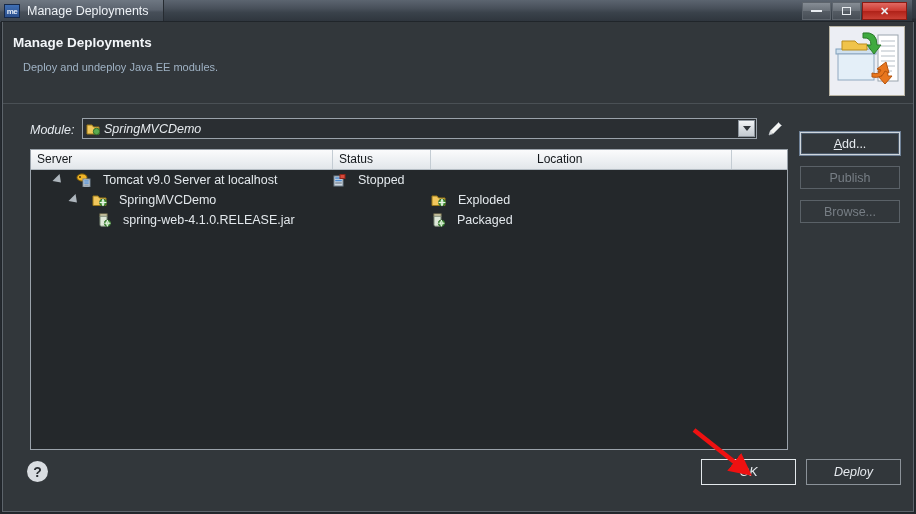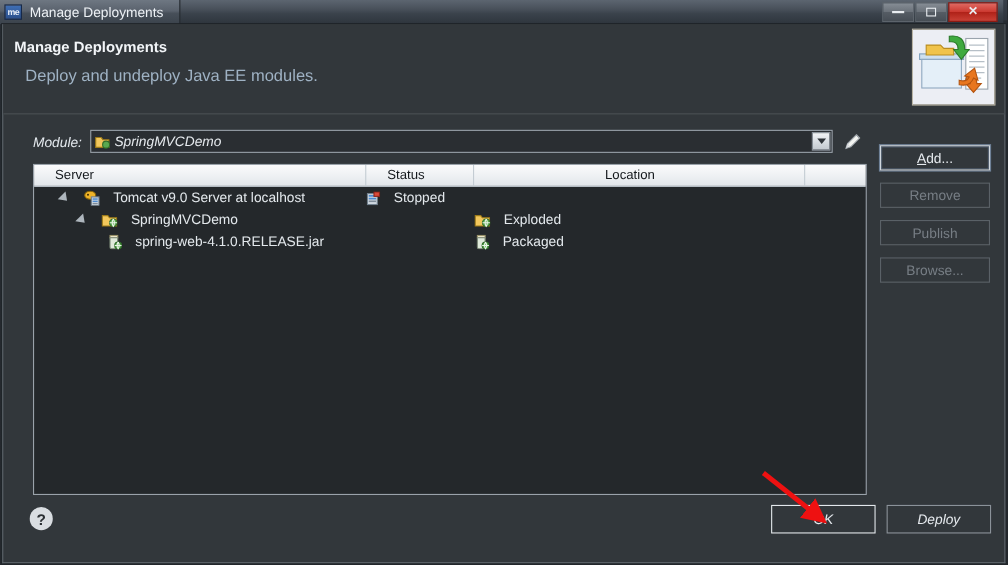--- a/index.html
+++ b/index.html
@@ -104,21 +104,21 @@
     height: 82px;
     background: #32373b;
     border-bottom: 1px solid #4a5055;
   }
   .dlg-title {
     position: absolute; left: 10px; top: 13px;
     font-size: 13.5px; font-weight: bold; color: #f2f5f8;
   }
   .dlg-subtitle {
     position: absolute; left: 20px; top: 39px;
-    font-size: 15px; color: #9fb2c4;
+    font-size: 11px; color: #9fb2c4;
   }
   .header-banner {
     position: absolute; right: 8px; top: 4px;
     width: 76px; height: 70px;
     background: linear-gradient(180deg,#f4f1e6 0%,#e8e3d4 100%);
     border: 1px solid #b9b4a4;
     overflow: hidden;
   }
 
   
@@ -166,21 +166,21 @@
     border: 1px solid #9aa2aa;
   }
   .thead {
     display: flex;
     height: 20px;
     background: linear-gradient(180deg,#fbfbfc 0%,#eceff2 60%,#e2e6ea 100%);
     border-bottom: 1px solid #b4bcc3;
   }
   .th {
     font-size: 12px; color: #14181c;
-    padding-left: 19px; line-height: 19px;
+    padding-left: 6px; line-height: 19px;
     border-right: 1px solid #c4ccd3;
     overflow: hidden; white-space: nowrap;
   }
   .th.c0 { width: 302px; }
   .th.c1 { width: 98px; }
   .th.c2 { width: 100px; margin-top: 24px; }
   .th.c3 { width: 201px; }
   .th.c4 { width: 55px; border-right: none; }
 
   .tbody { position: relative; }
@@ -431,21 +431,20 @@
         </div>
 
       </div>
     </div>
 
     <div class="side-btns">
       <div class="btn focused">
           <u>A</u>
           <span>dd...</span>
         </div>
-      <div class="btn disabled">Remove</div>
       <div class="btn disabled">Publish</div>
       <div class="btn disabled">Browse...</div>
     </div>
 
     <div class="footer">
       <div class="help-icon">?</div>
       <div class="footer-btns">
         <div class="fbtn default">OK</div>
         <div class="fbtn">Deploy</div>
       </div>

